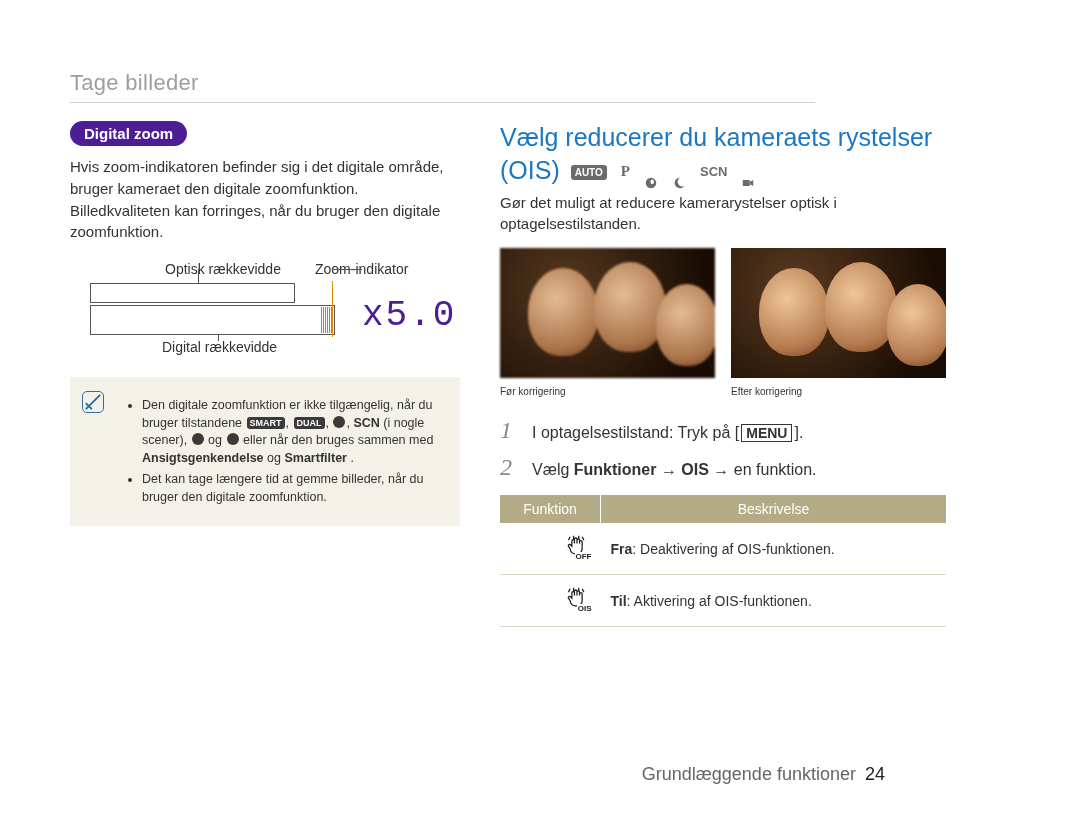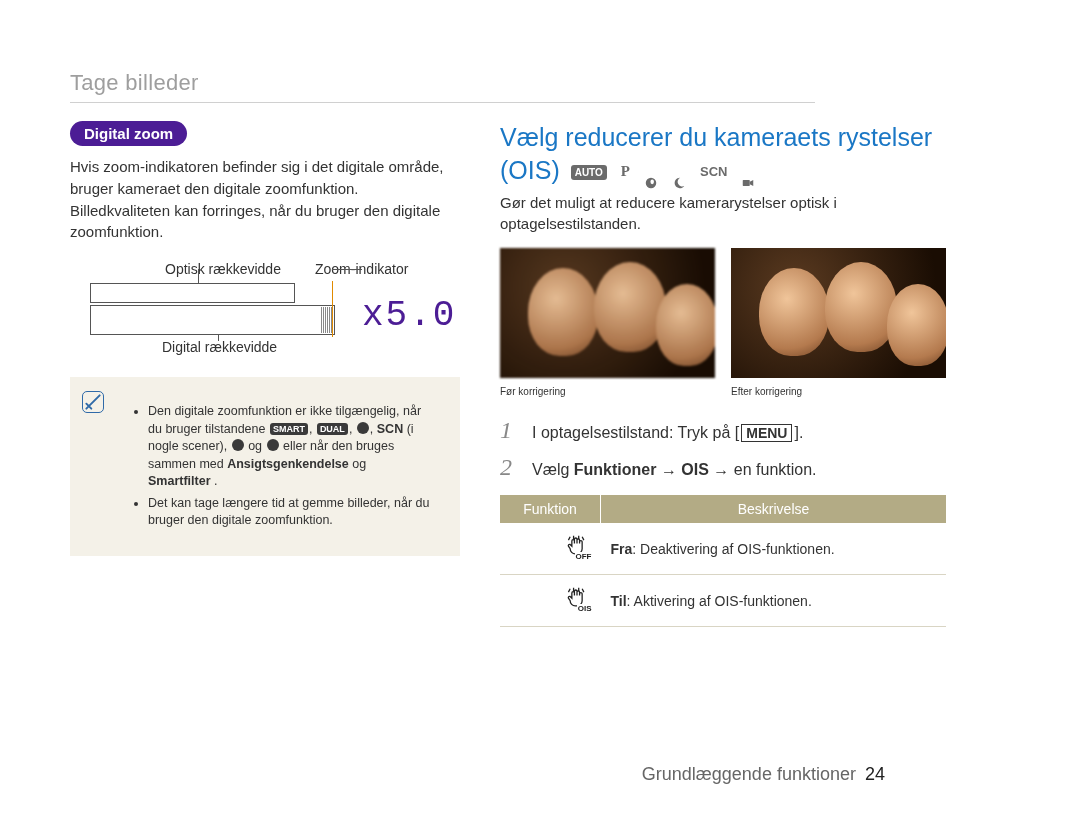--- a/index.html
+++ b/index.html
@@ -130,21 +130,21 @@
     position: absolute;
     left: 12px; top: 14px;
     width: 22px; height: 22px;
     border: 1.5px solid #2f6aa8;
     border-radius: 5px;
     color: #2f6aa8;
     box-sizing: border-box;
   }
   .note-icon svg { width: 100%; height: 100%; }
   .note ul {
-    margin: 14px;
+    margin: 8px;
     padding-left: 14px;
   }
   .note li { margin-bottom: 4px; }
   .mode-chip {
     display: inline-block;
     background: #3a3a3a;
     color: #fff;
     font-size: 9px;
     font-weight: 700;
     border-radius: 3px;

